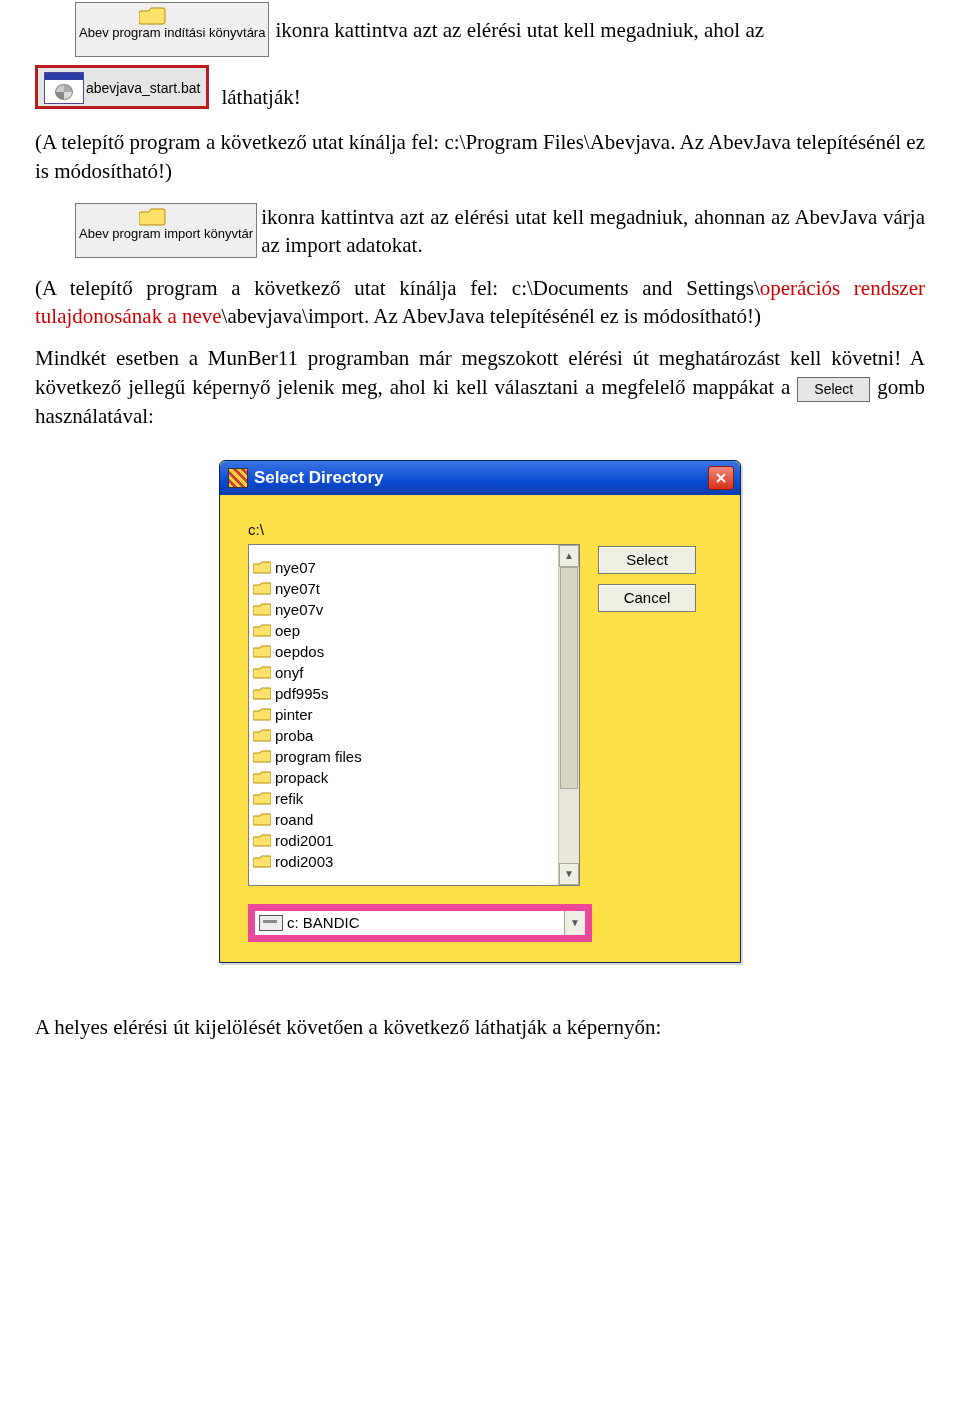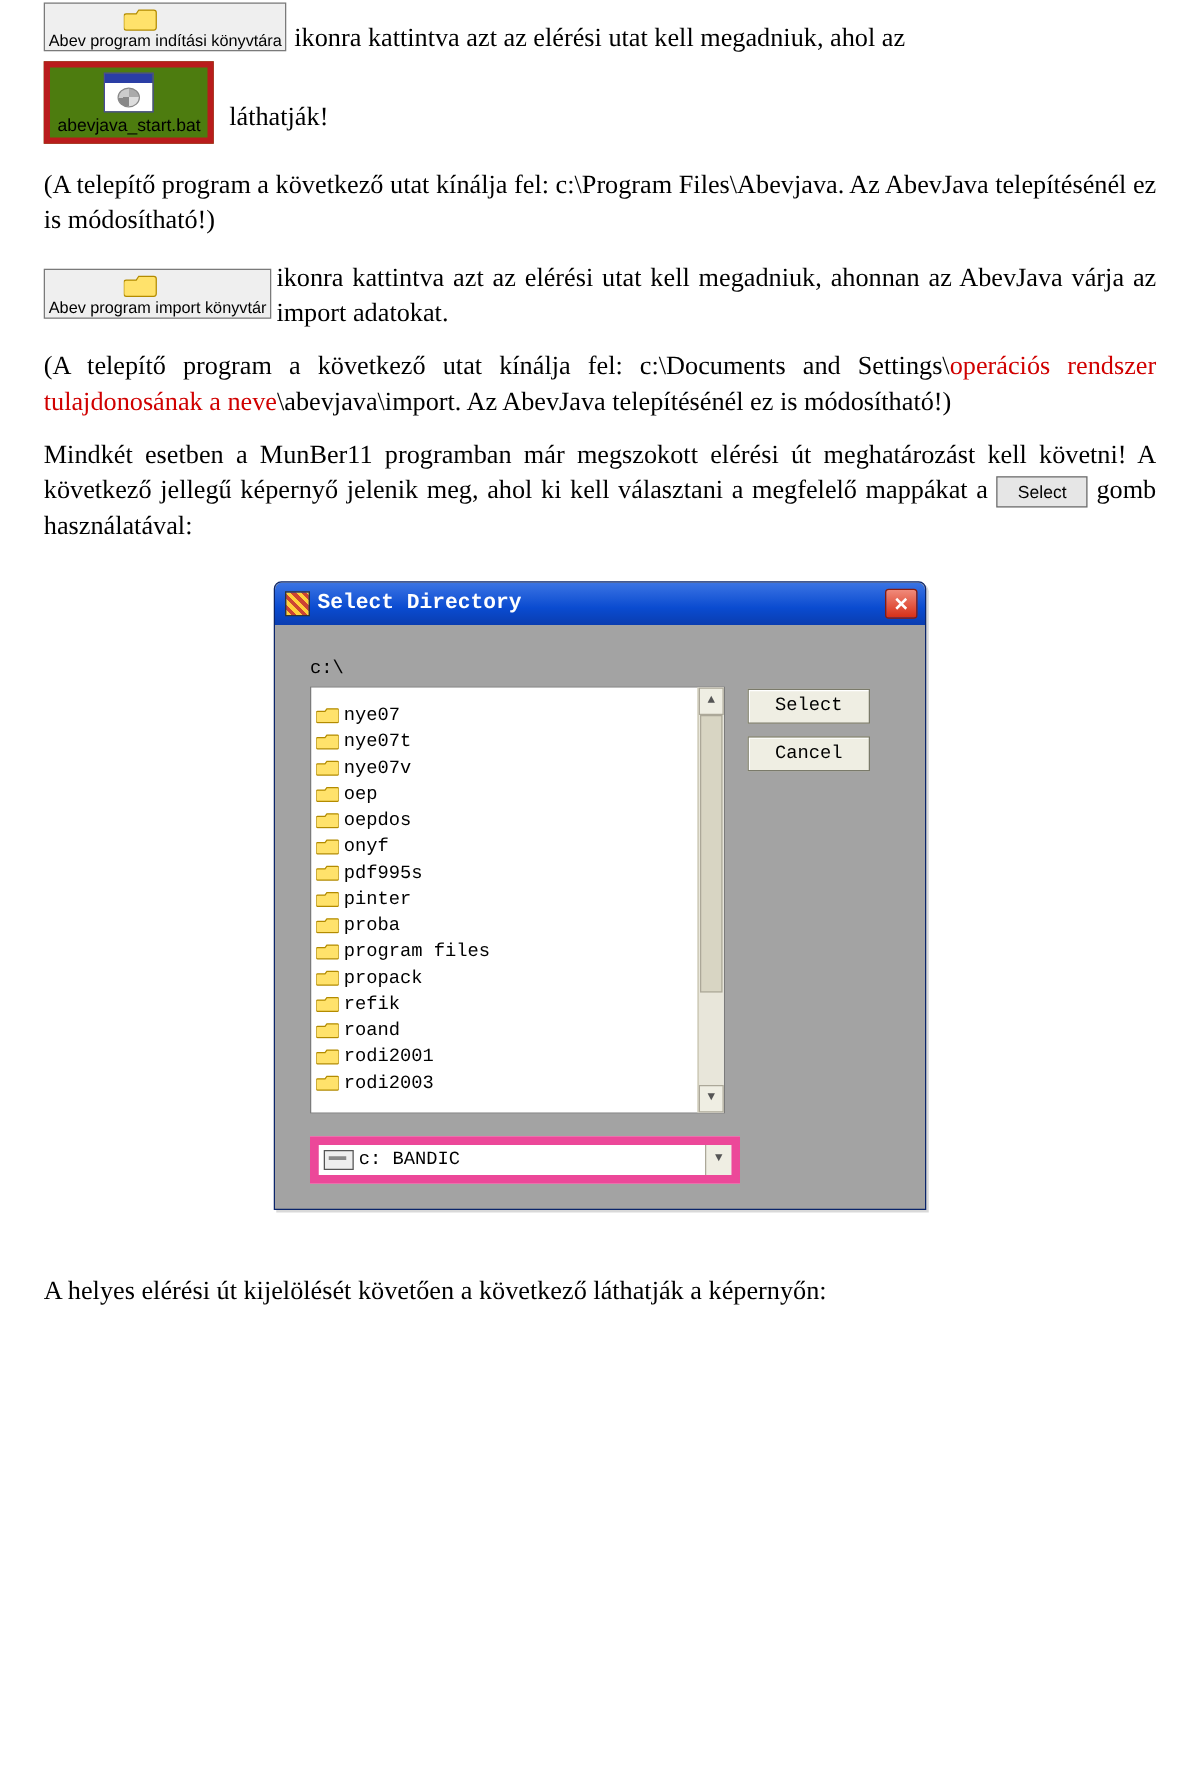--- a/index.html
+++ b/index.html
@@ -23,38 +23,39 @@
 
   
   .ui-chip {
     display: inline-flex;
     flex-direction: column;
     align-items: flex-start;
     border: 1px solid #7a7a7a;
     background: #efefef;
     font-family: Tahoma, Arial, sans-serif;
     font-size: 13px;
-    padding: 2px 3px 0 3px;
+    padding: 2px 3px 16px 3px;
     vertical-align: middle;
     line-height: 1.1;
+    margin-left: 40px;
   }
   .ui-chip .folder-row {
     display:flex;
     align-items:center;
     padding-left: 60px;
   }
   .folder-svg { width:28px; height:20px; }
   .chip-label { padding-top:1px; }
 
   .bat-card {
     display:inline-flex;
-    flex-direction:column;
+    flex-direction:row;
     align-items:center;
-    border:5px solid #b91c1c;
-    background:#4d7c0f;
+    border:3px solid #b91c1c;
+    background:#e5e5e5;
     padding:4px 6px 2px 6px;
     font-family: Tahoma, Arial, sans-serif;
     font-size:14px;
     vertical-align: middle;
     gap:2px;
   }
   .bat-icon {
     width:38px; height:30px;
     border:1px solid #4a4a99;
     background: linear-gradient(#2a3ea5,#2a3ea5 25%, #fff 25%);
@@ -81,24 +82,24 @@
   }
 
   
   .dlg-wrap {
     display:flex;
     justify-content:center;
     margin: 30px 0 50px 0;
   }
   .dlg {
     width: 520px;
-    font-family: Liberation Mono, monospace;
+    font-family: Liberation Sans, sans-serif;
     font-size: 14px;
     border: 1px solid #0a246a;
-    background: #a3a3a3;
+    background: #fde047;
     box-shadow: 2px 2px 0 rgba(0,0,0,0.15);
     border-radius: 6px 6px 0 0;
     overflow:hidden;
     padding-bottom: 12px;
   }
   .titlebar {
     display:flex;
     align-items:center;
     height: 34px;
     background: linear-gradient(#3b74e4,#0a4bd0 60%,#0a3db0);

